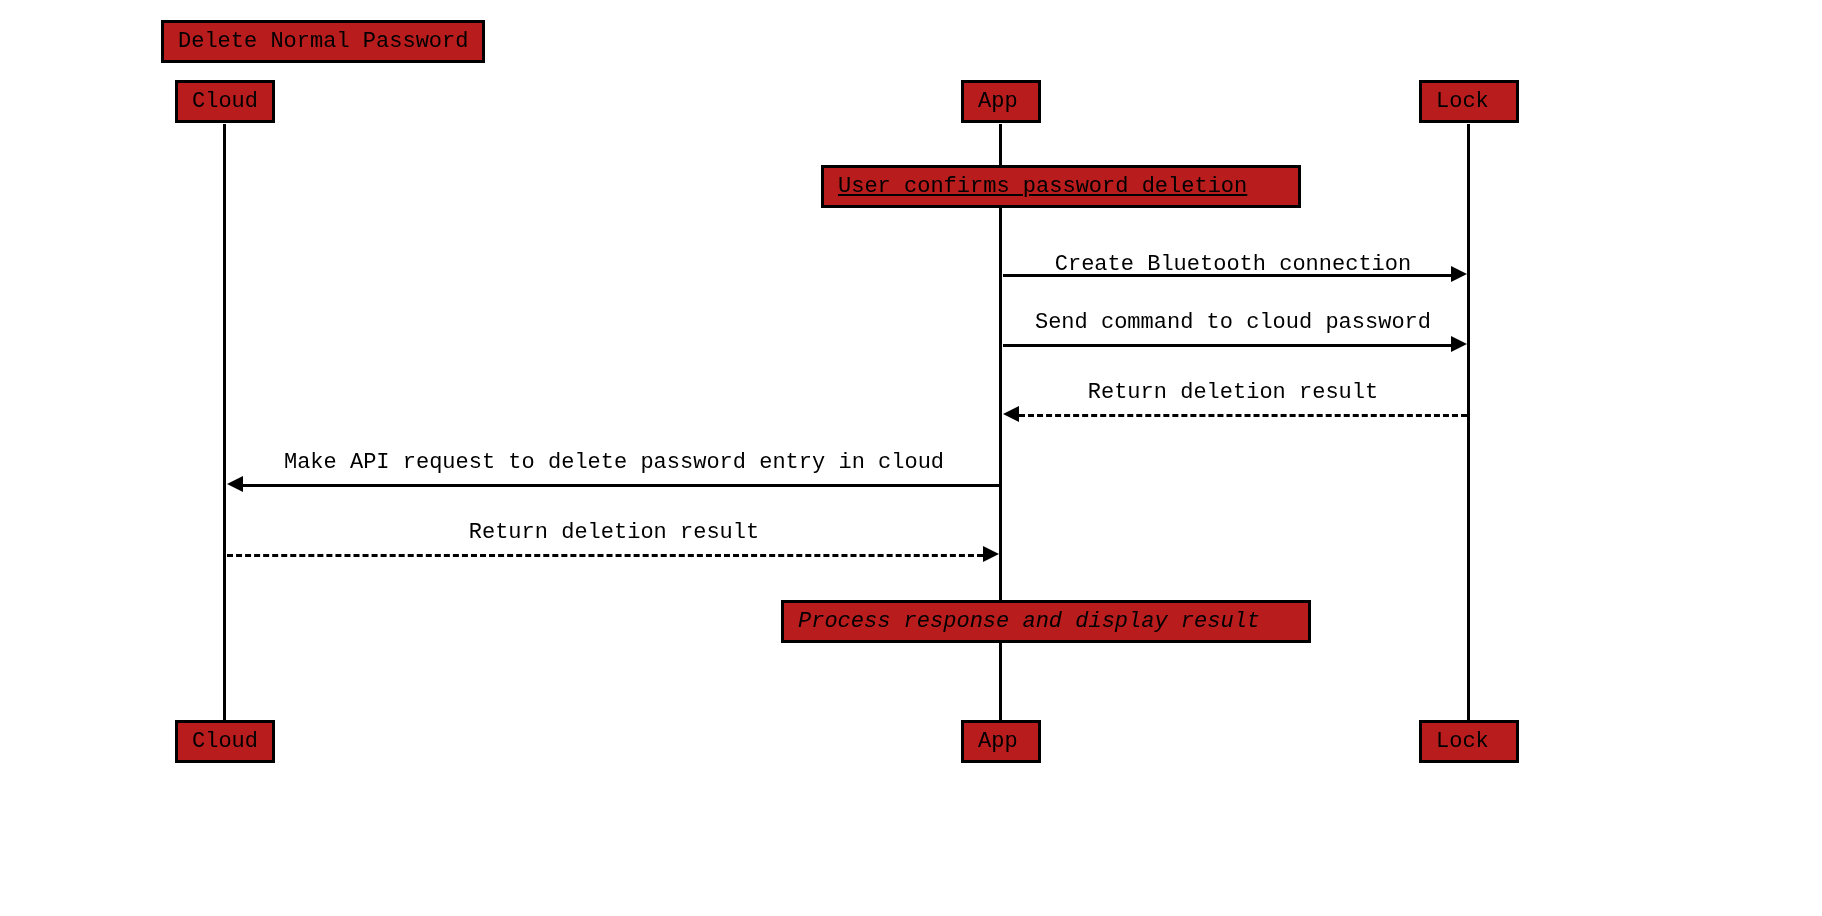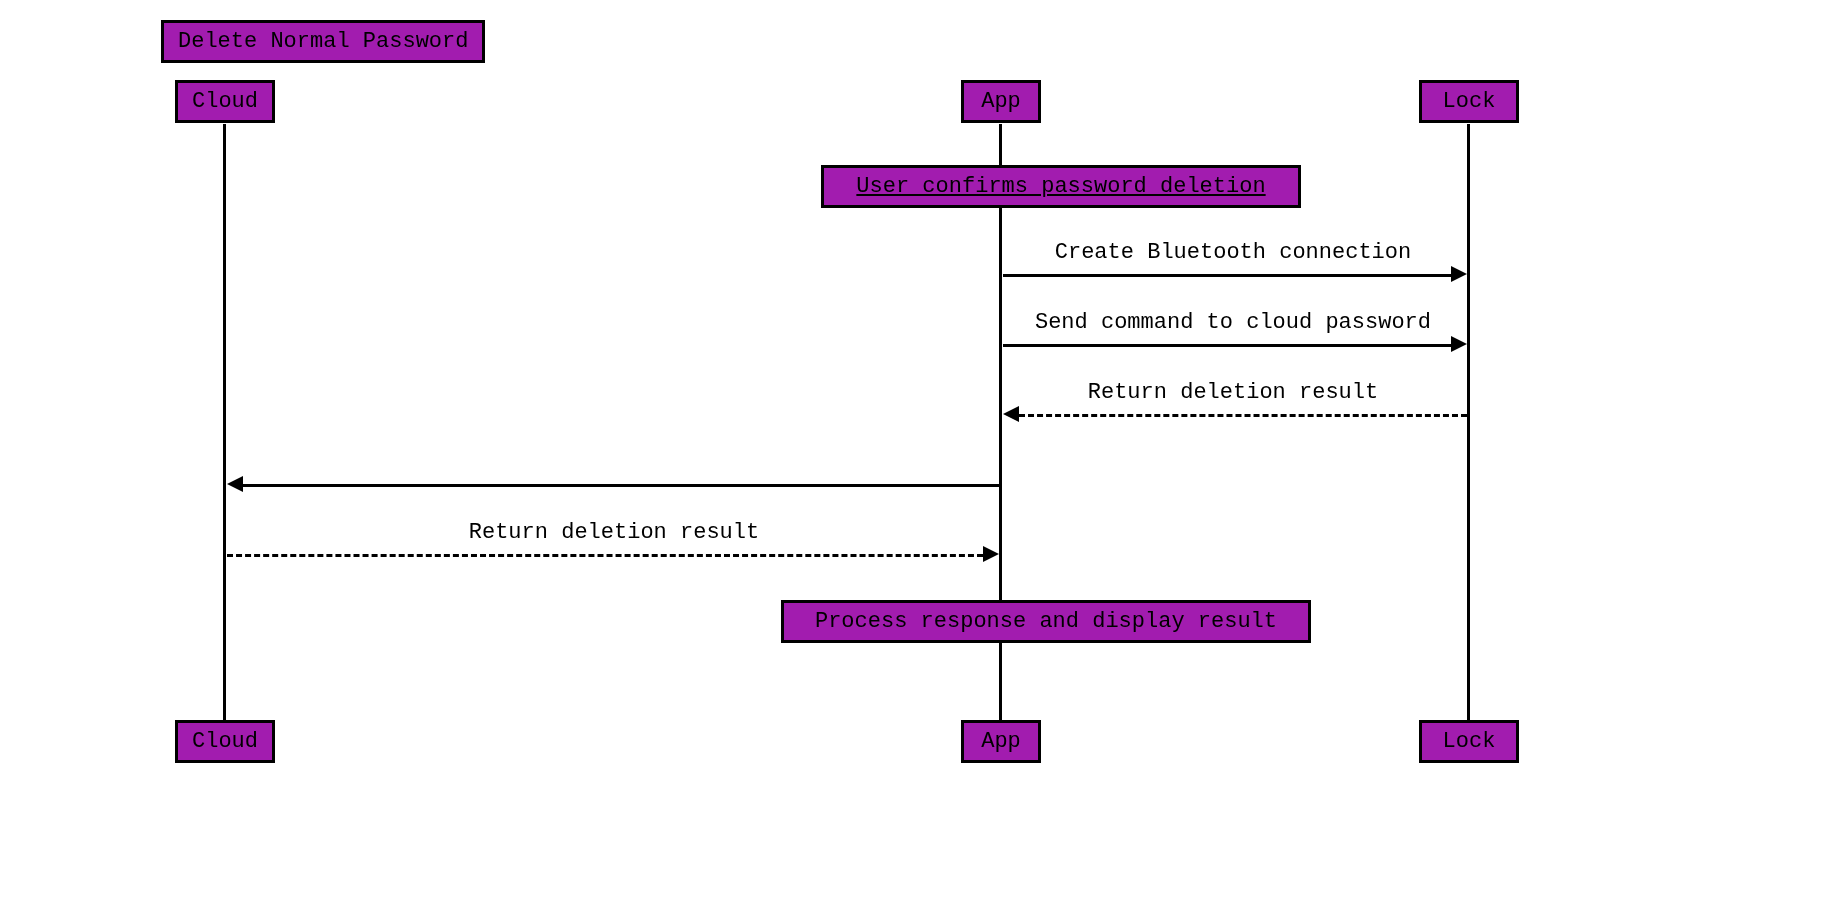--- a/index.html
+++ b/index.html
@@ -11,23 +11,22 @@
   }
   .diagram {
     position: relative;
     width: 1500px;
     height: 780px;
     margin: 0 auto;
   }
   .box {
     position: absolute;
     border: 3px solid #000;
-    background: #a21caf;
+    background: #b91c1c;
     padding: 6px 14px;
-    text-align: center;
     white-space: nowrap;
     box-sizing: border-box;
   }
   .lifeline {
     position: absolute;
     width: 3px;
     background: #000;
   }
   .msg-line {
     position: absolute;
@@ -64,40 +63,41 @@
   <div class="box" style="left:800px; top:60px; width:80px;">App</div>
 
   <div class="box" style="left:1258px; top:60px; width:100px;">Lock</div>
 
   <div class="lifeline" style="left:62px;  top:104px; height:596px;"></div>
   <div class="lifeline" style="left:838px; top:104px; height:596px;"></div>
   <div class="lifeline" style="left:1306px; top:104px; height:596px;"></div>
 
   <div class="box" style="left:660px; top:145px; width:480px;text-decoration:underline;">User confirms password deletion</div>
 
-  <div class="msg-label" style="left:842px; top:220px; width:460px;">Create Bluetooth connection</div>
+  <div class="msg-label" style="left:842px; top:232px; width:460px;">Create Bluetooth connection</div>
   <div class="msg-line" style="left:842px; top:254px; width:448px;"></div>
   <div class="arrow right" style="left:1290px; top:246px;"></div>
 
   <div class="msg-label" style="left:842px; top:290px; width:460px;">Send command to cloud password</div>
   <div class="msg-line" style="left:842px; top:324px; width:448px;"></div>
   <div class="arrow right" style="left:1290px; top:316px;"></div>
 
   <div class="msg-label" style="left:842px; top:360px; width:460px;">Return deletion result</div>
   <div class="msg-line dashed" style="left:858px; top:394px; width:448px;"></div>
   <div class="arrow left" style="left:842px; top:386px;"></div>
 
+  <div class="msg-label" style="left:68px; top:430px; width:770px;">Make API request to delete password entry in cloud</div>
   <div class="msg-line" style="left:82px; top:464px; width:756px;"></div>
   <div class="arrow left" style="left:66px; top:456px;"></div>
 
   <div class="msg-label" style="left:68px; top:500px; width:770px;">Return deletion result</div>
   <div class="msg-line dashed" style="left:66px; top:534px; width:756px;"></div>
   <div class="arrow right" style="left:822px; top:526px;"></div>
 
-  <div class="box" style="left:620px; top:580px; width:530px;">Process response and display result</div>
+  <div class="box" style="left:620px; top:580px; width:530px;font-style:italic;">Process response and display result</div>
 
   <div class="box" style="left:14px; top:700px; width:100px;">Cloud</div>
 
   <div class="box" style="left:800px; top:700px; width:80px;">App</div>
 
   <div class="box" style="left:1258px; top:700px; width:100px;">Lock</div>
 
 </div>
 
 </body></html>

